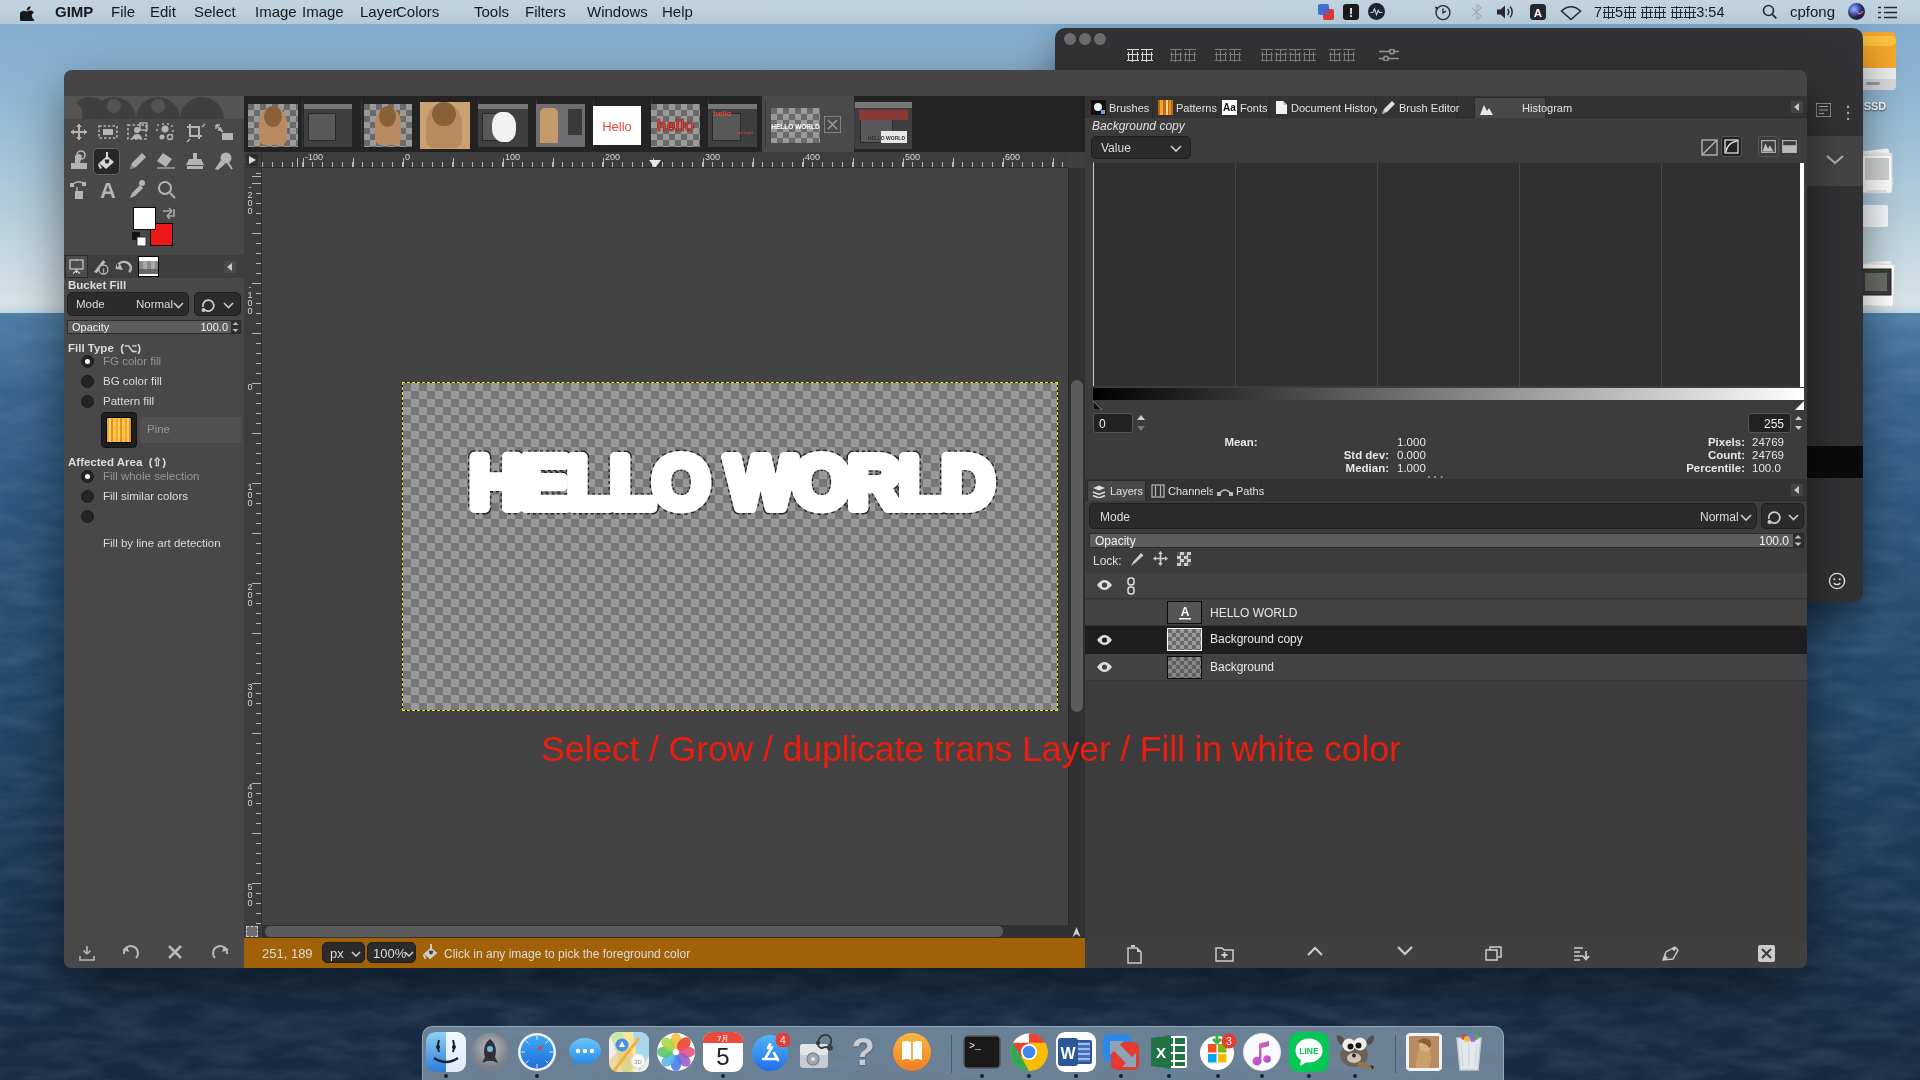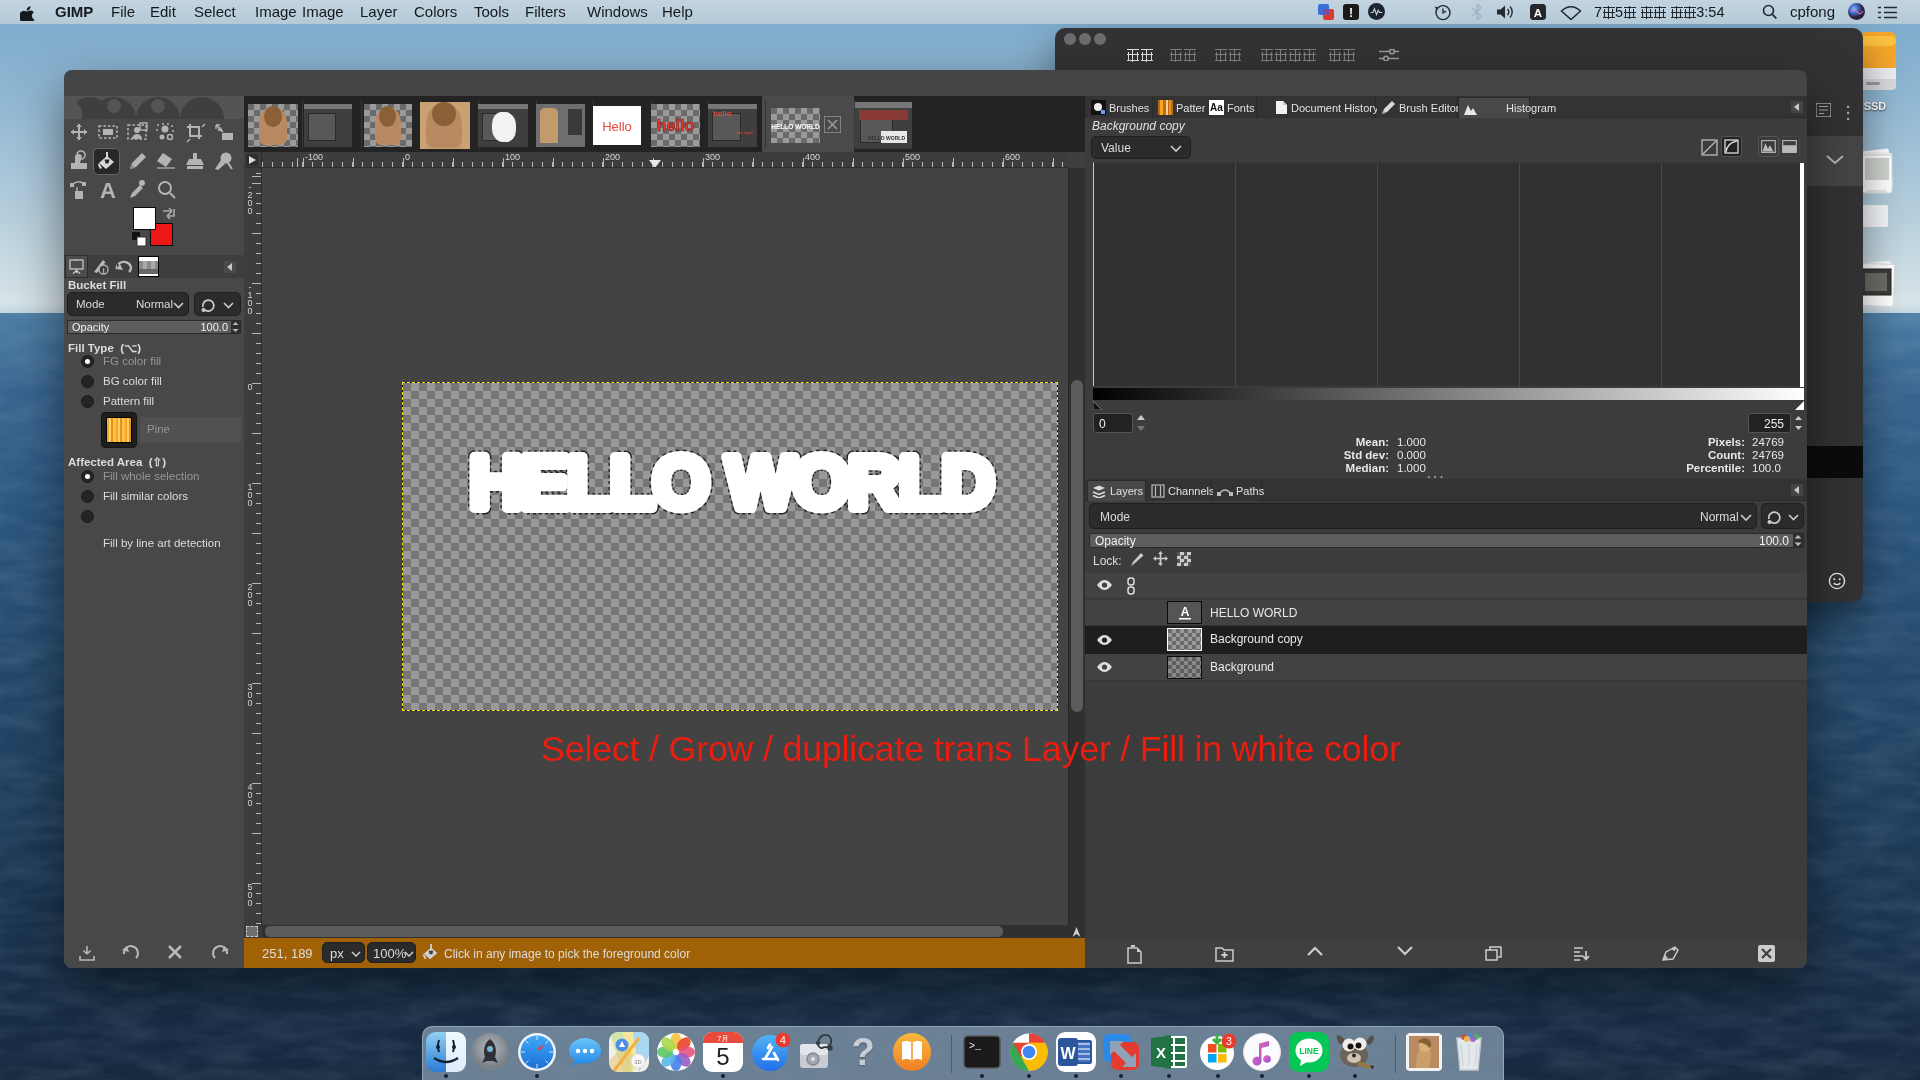--- a/index.html
+++ b/index.html
@@ -556,42 +556,42 @@
           </div>
         <div class="dtab" style="left:69px;width:63px;">
             <svg width="15" height="15">
               <rect width="15" height="15" fill="#b86a1a"></rect>
               <rect x="2" width="3" height="15" fill="#f5a623"></rect>
               <rect x="8" width="2" height="15" fill="#ffd28a"></rect>
               <rect x="11" width="2" height="15" fill="#e8921a"></rect>
             </svg>
             <span>Patterns</span>
           </div>
-        <div class="dtab" style="left:120px;width:52px;">
+        <div class="dtab" style="left:133px;width:52px;">
             <svg width="15" height="15">
               <rect width="15" height="15" fill="#fff"></rect>
               <text x="7.5" y="11" font-size="10" font-weight="bold" fill="#111" text-anchor="middle">Aa</text>
             </svg>
             <span>Fonts</span>
           </div>
         <div class="dtab" style="left:186px;width:105px;">
             <svg width="13" height="15" viewBox="0 0 13 15">
               <path d="M1 1h7l4 4v9H1z" fill="#f2f2f2"></path>
               <path d="M8 1l4 4H8z" fill="#c8c8c8"></path>
             </svg>
             <span>Document History</span>
           </div>
         <div class="dtab" style="left:292px;width:80px;">
             <svg width="15" height="15" viewBox="0 0 15 15">
               <path d="M1 14l2-5 8-8 3 3-8 8z" fill="#ddd"></path>
               <path d="M1 14l4-1-3-3z" fill="#999"></path>
             </svg>
             <span>Brush Editor</span>
           </div>
-        <div class="dtab act" style="left:373px;width:72px;gap:28px;">
+        <div class="dtab act" style="left:389px;width:72px;gap:28px;">
             <svg width="15" height="15" viewBox="0 0 15 15">
               <path d="M1 14L5 4l3 6 2-3 4 7z" fill="#e8e8e8"></path>
             </svg>
             <span>Histogram</span>
           </div>
         <svg class="abs" style="left:706px;top:5px" width="12" height="12" viewBox="0 0 12 12">
             <rect width="12" height="12" fill="#444"></rect>
             <path d="M8 2L3 6l5 4z" fill="#c8c8c8"></path>
           </svg>
       </div>
@@ -642,21 +642,21 @@
         </svg>
       <div class="abs spin" style="left:663px;top:317px;width:43px;height:20px;">
           <span style="position:absolute;right:6px;top:3px;text-align:right;">255</span>
         </div>
       <svg class="abs" style="left:707px;top:317px" width="13" height="20">
           <path d="M6.5 3l3.5 4H3z" fill="#ccc"></path>
           <path d="M6.5 17l3.5-4H3z" fill="#ccc"></path>
         </svg>
 
       <div class="stat" style="top:340px;">
-          <span class="sl" style="left:0;width:296px;">Mean:</span>
+          <span class="sl" style="left:0;width:296px;text-align:center;">Mean:</span>
           <span class="abs" style="left:304px;">1.000</span>
           <span class="sl" style="left:380px;width:272px;">Pixels:</span>
           <span class="abs" style="left:659px;">24769</span>
         </div>
       <div class="stat" style="top:353px;">
           <span class="sl" style="left:0;width:296px;">Std dev:</span>
           <span class="abs" style="left:304px;">0.000</span>
           <span class="sl" style="left:380px;width:272px;">Count:</span>
           <span class="abs" style="left:659px;">24769</span>
         </div>
@@ -817,21 +817,21 @@
   <svg class="mi" style="left:20px;top:4px" width="15" height="17" viewBox="0 0 15 17">
       <path fill="#15191d" d="M12.4 9.1c0-2.4 2-3.5 2.1-3.6-1.1-1.7-2.9-1.9-3.5-1.9-1.5-.2-2.9.9-3.7.9-.8 0-1.9-.9-3.2-.86-1.6 0-3.1 1-4 2.4-1.7 3-0.4 7.3 1.2 9.7.8 1.2 1.8 2.5 3.1 2.4 1.2-.05 1.7-.8 3.2-.8 1.5 0 1.9.8 3.2.77 1.3 0 2.2-1.2 3-2.4.9-1.4 1.3-2.7 1.3-2.8-.03-.01-2.5-1-2.6-3.9zM10 2.1c.7-.8 1.1-2 1-3.1-1 .04-2.2.66-2.9 1.5-.6.7-1.2 1.9-1 3 1.1.1 2.2-.6 2.9-1.4z" transform="translate(0,3.2) scale(0.95)"></path>
     </svg>
   <span class="mi b" style="left:55px">GIMP</span>
   <span class="mi" style="left:111px">File</span>
   <span class="mi" style="left:150px">Edit</span>
   <span class="mi" style="left:194px">Select</span>
   <span class="mi" style="left:255px">Image</span>
   <span class="mi" style="left:302px">Image</span>
   <span class="mi" style="left:360px">Layer</span>
-  <span class="mi" style="left:414px">Colors</span>
+  <span class="mi" style="left:396px">Colors</span>
   <span class="mi" style="left:474px">Tools</span>
   <span class="mi" style="left:525px">Filters</span>
   <span class="mi" style="left:587px">Windows</span>
   <span class="mi" style="left:662px">Help</span>
 
   <svg class="mi" style="left:1318px;top:4px" width="17" height="16">
       <rect x="0" y="0" width="11" height="11" rx="2" fill="#3a6fd8"></rect>
       <rect x="5" y="5" width="11" height="11" rx="2" fill="#d83a30"></rect>
       <path d="M5 5h6v6H5z" fill="#7b4f9e"></path>
     </svg>

